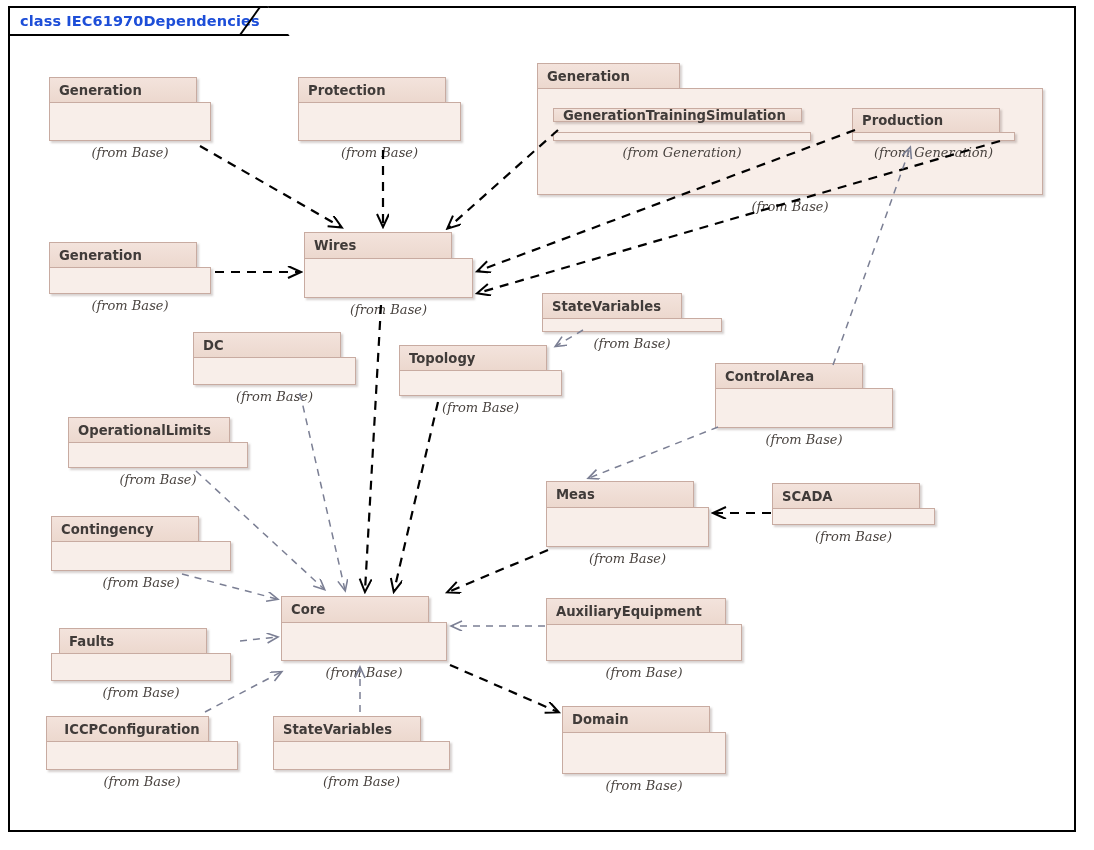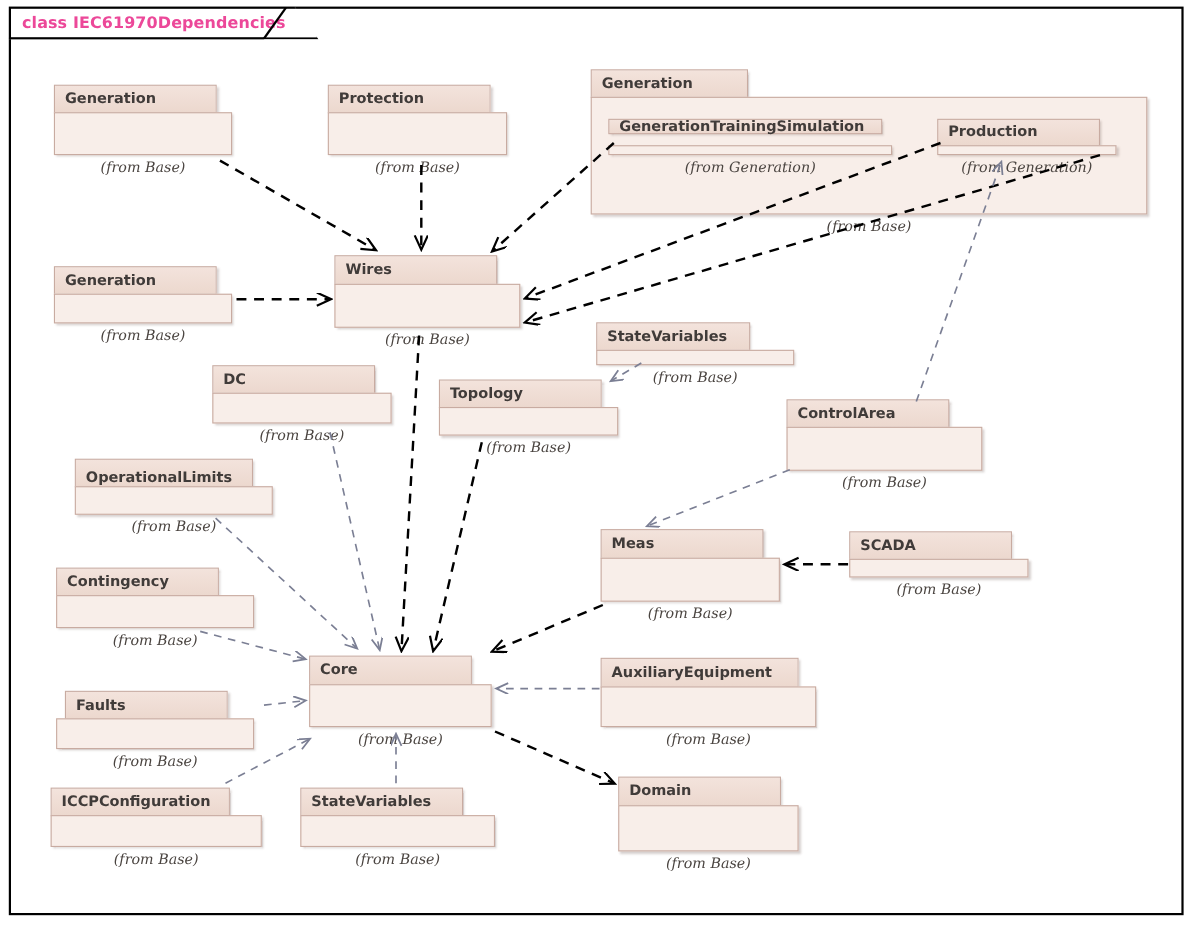--- a/index.html
+++ b/index.html
@@ -19,21 +19,21 @@
     box-sizing:border-box;
     background:transparent;
   }
   .title-tab{
     position:absolute;left:8px;top:6px;
     height:30px;box-sizing:border-box;
     border:2px solid #000;border-bottom:2px solid #000;
     background:#fff;
     padding:0 28px 0 10px;
     display:flex;align-items:center;
-    font-size:14.5px;font-weight:bold;color:#ec4899;
+    font-size:14.5px;font-weight:bold;color:#1d4ed8;
     letter-spacing:.1px;
     -webkit-clip-path:polygon(0 0, calc(100% - 22px) 0, 100% 100%, 0 100%);
     clip-path:polygon(0 0, calc(100% - 22px) 0, 100% 100%, 0 100%);
     z-index:6;
   }
   .title-tab-edge{
     position:absolute;left:8px;top:6px;height:30px;
     z-index:7;pointer-events:none;
   }
 
@@ -156,21 +156,21 @@
         <div class="from" style="top: 55px; left: 0px; width: 163px;">(from Base)</div>
       </div>
       <div class="pkg" style="left: 715px; top: 363px;">
         <div class="tab" style="width: 148px; height: 26px;">
           <span>ControlArea</span>
         </div>
         <div class="body" style="top: 25px; width: 178px; height: 40px;"></div>
         <div class="from" style="top: 69px; left: 0px; width: 178px;">(from Base)</div>
       </div>
       <div class="pkg" style="left: 68px; top: 417px;">
-        <div class="tab" style="width: 162px; height: 26px; align-items: flex-end;">
+        <div class="tab" style="width: 162px; height: 26px;">
           <span>OperationalLimits</span>
         </div>
         <div class="body" style="top: 25px; width: 180px; height: 26px;"></div>
         <div class="from" style="top: 55px; left: 0px; width: 180px;">(from Base)</div>
       </div>
       <div class="pkg" style="left: 546px; top: 481px;">
         <div class="tab" style="width: 148px; height: 27px;">
           <span>Meas</span>
         </div>
         <div class="body" style="top: 26px; width: 163px; height: 40px;"></div>
@@ -212,21 +212,21 @@
         <div class="from" style="top: 57px; left: 0px; width: 180px;">(from Base)</div>
       </div>
       <div class="pkg" style="left: 562px; top: 706px;">
         <div class="tab" style="width: 148px; height: 27px;">
           <span>Domain</span>
         </div>
         <div class="body" style="top: 26px; width: 164px; height: 42px;"></div>
         <div class="from" style="top: 72px; left: 0px; width: 164px;">(from Base)</div>
       </div>
       <div class="pkg" style="left: 46px; top: 716px;">
-        <div class="tab" style="width: 163px; height: 26px;">
+        <div class="tab" style="width: 163px; height: 26px; justify-content: center;">
           <span>ICCPConfiguration</span>
         </div>
         <div class="body" style="top: 25px; width: 192px; height: 29px;"></div>
         <div class="from" style="top: 58px; left: 0px; width: 192px;">(from Base)</div>
       </div>
       <div class="pkg" style="left: 273px; top: 716px;">
         <div class="tab" style="width: 148px; height: 26px;">
           <span>StateVariables</span>
         </div>
         <div class="body" style="top: 25px; width: 177px; height: 29px;"></div>

